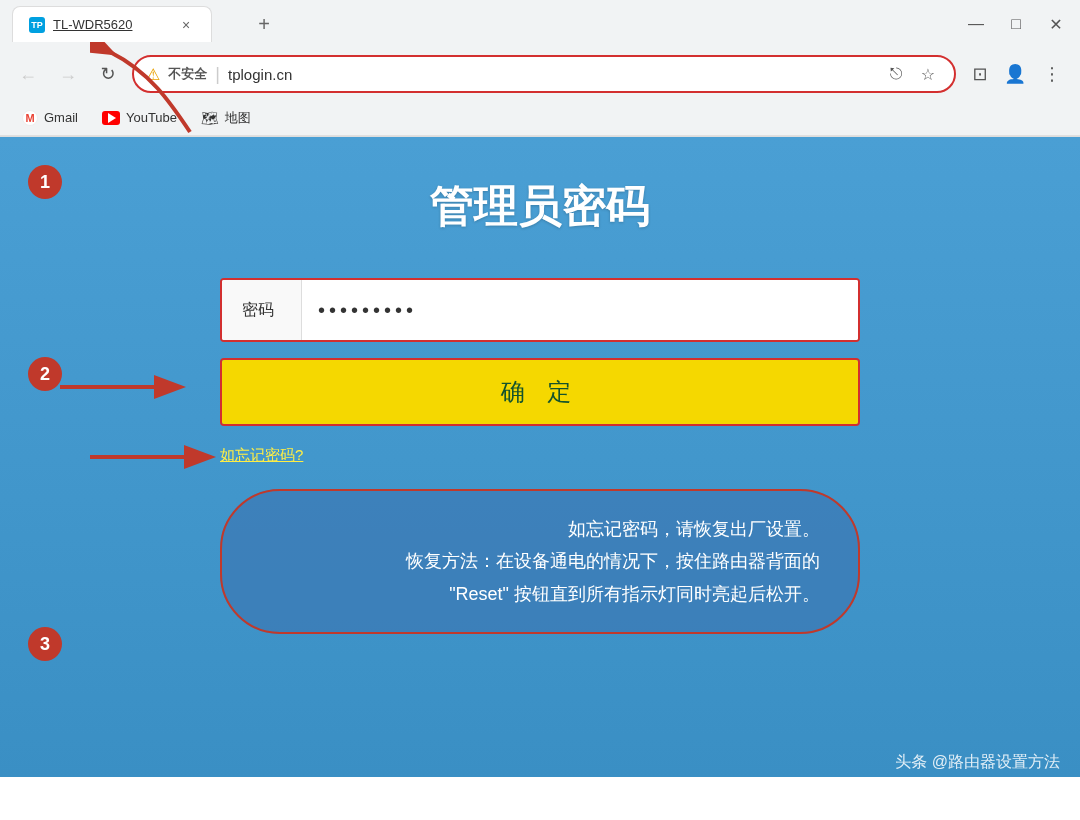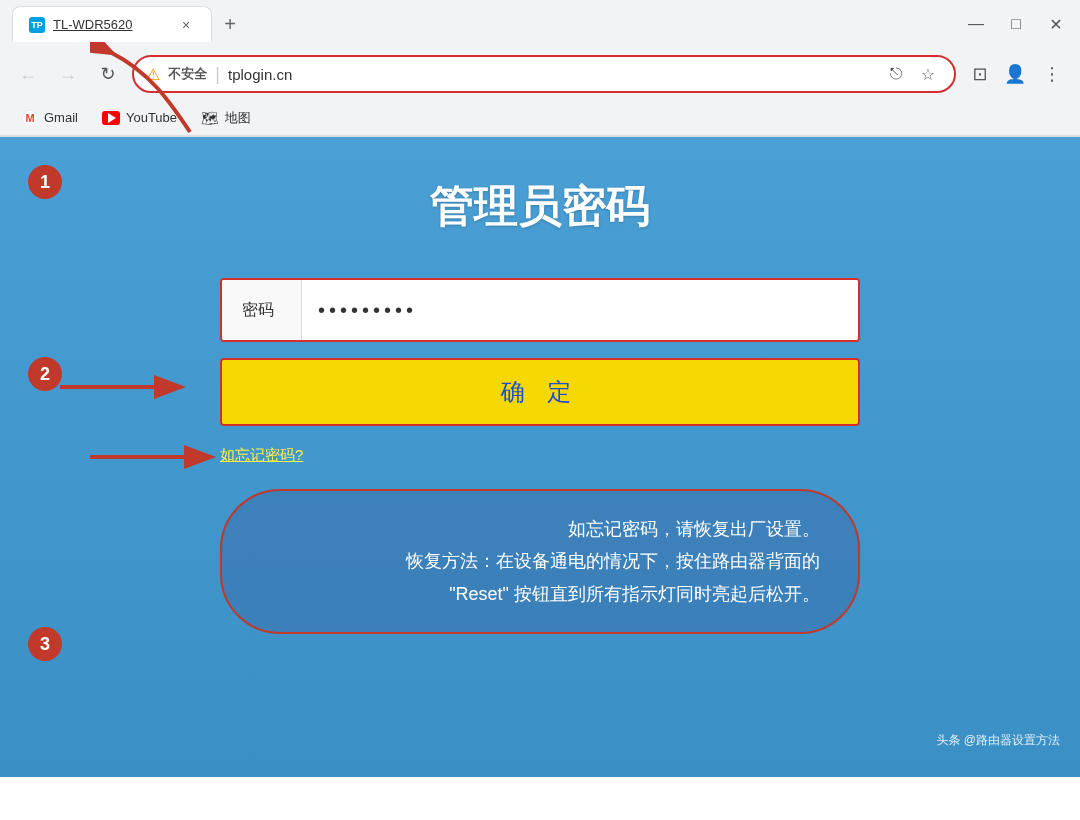--- a/index.html
+++ b/index.html
@@ -24,20 +24,21 @@
       align-items: center;
       padding: 8px 12px;
       background: #f1f3f4;
       height: 48px;
     }
 
     .tab-area {
       display: flex;
       align-items: center;
       flex: 1;
+      gap: 34px;
     }
 
     .tab {
       display: flex;
       align-items: center;
       background: #fff;
       border-radius: 8px 8px 0 0;
       padding: 8px 16px;
       height: 36px;
       min-width: 200px;
@@ -329,21 +330,21 @@
       border-radius: 4px;
       overflow: hidden;
     }
 
     .confirm-btn {
       width: 100%;
       height: 64px;
       background: #f5d800;
       border: none;
       font-size: 24px;
-      color: #1d4ed8;
+      color: #14532d;
       cursor: pointer;
       letter-spacing: 8px;
       font-weight: 500;
     }
 
     .forgot-link {
       color: #ffee44;
       font-size: 15px;
       text-decoration: underline;
       cursor: pointer;
@@ -386,23 +387,23 @@
       font-size: 18px;
       font-weight: bold;
       display: flex;
       align-items: center;
       justify-content: center;
     }
 
     
     .watermark {
       position: absolute;
-      bottom: 28px;
+      bottom: 4px;
       right: 20px;
-      font-size: 12px;
+      font-size: 16px;
       color: rgba(255,255,255,0.85);
     }
   </style>
 </head>
 <body>
 
 <div class="browser-chrome">
 
   <div class="title-bar">
     <div class="tab-area">

